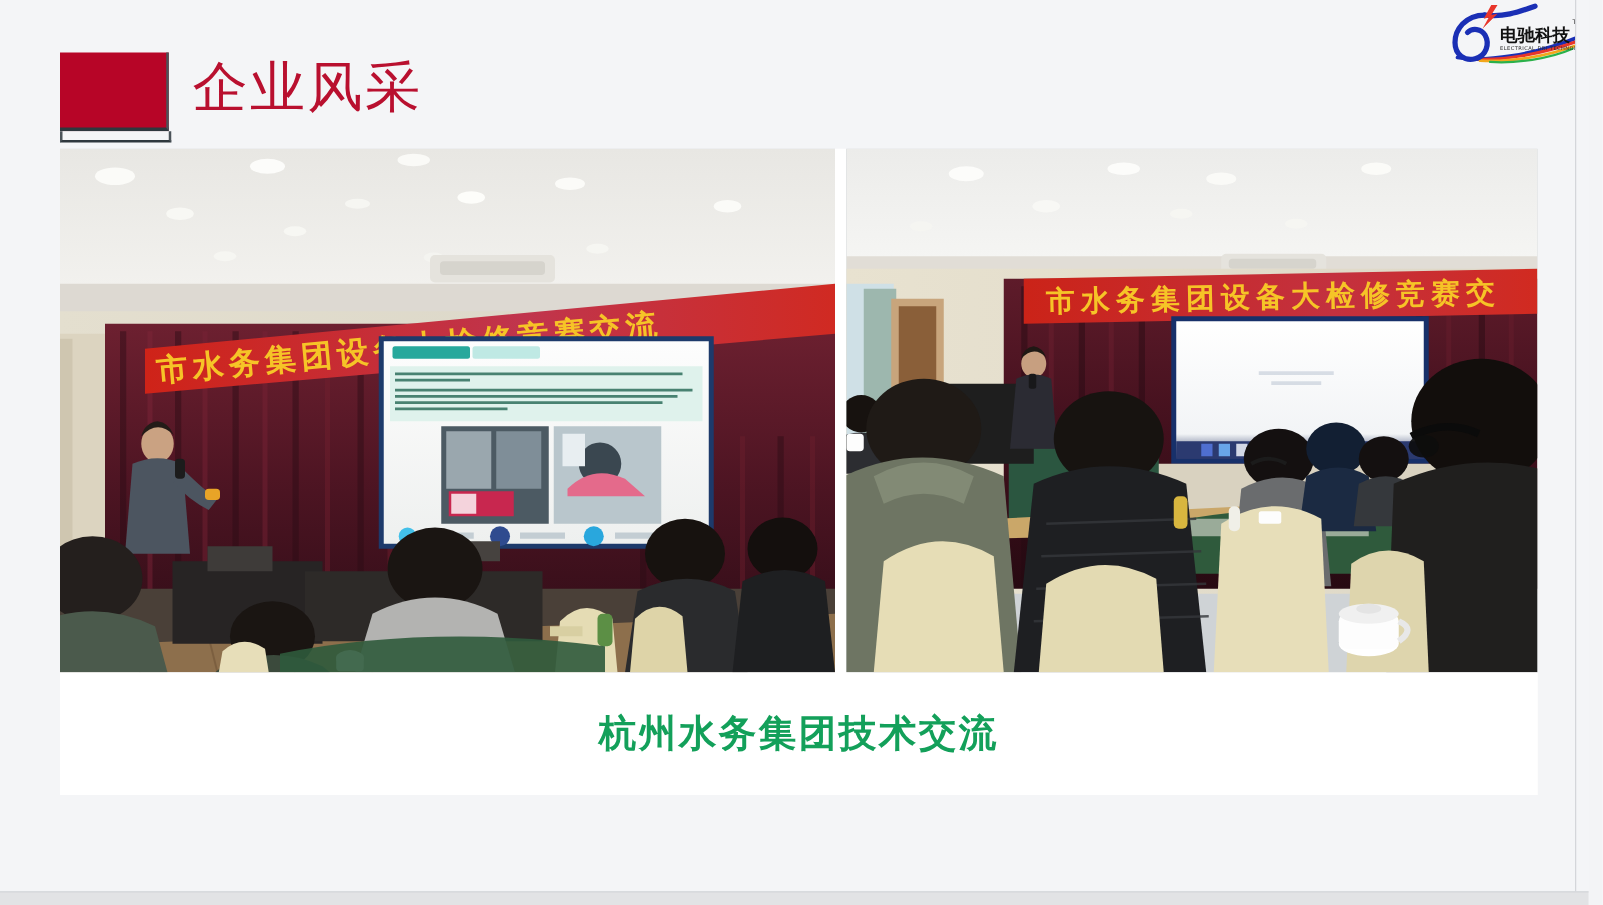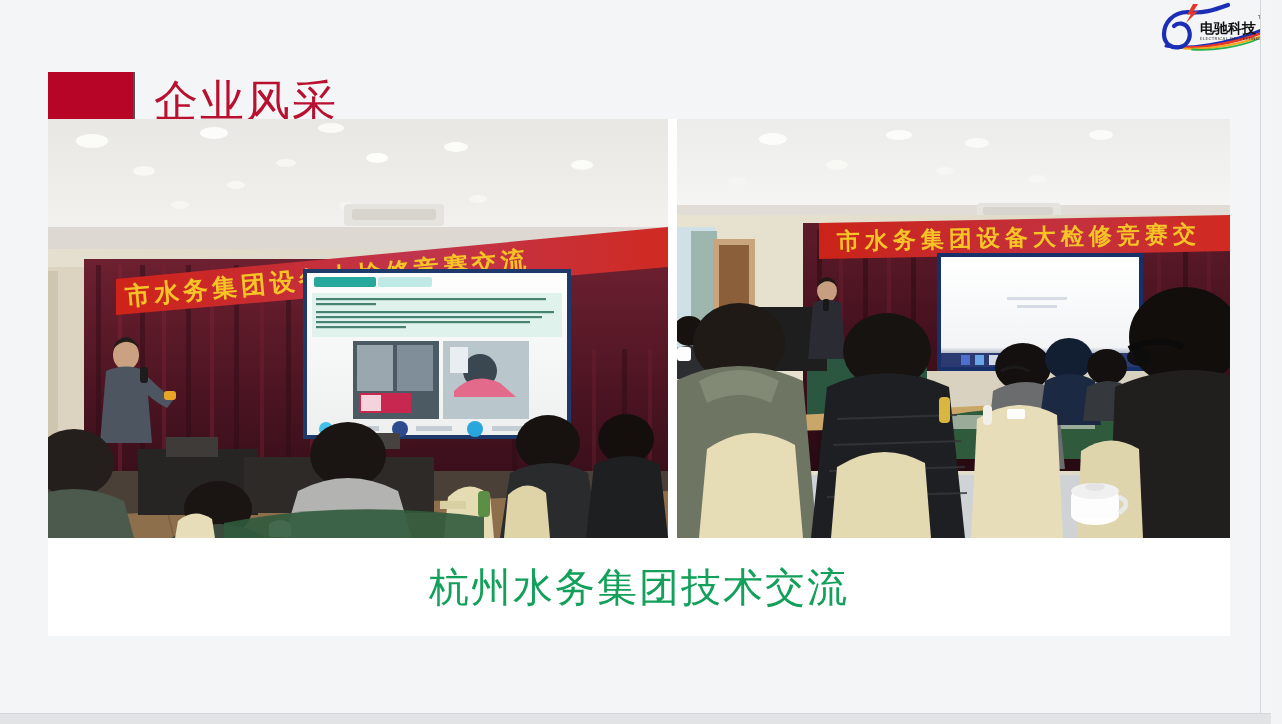--- a/index.html
+++ b/index.html
@@ -58,21 +58,20 @@
   }
   #brand-logo svg { display: block; }
 
   
   #header {
     position: absolute;
     left: 48px;
     top: 42px;
     width: 1182px;
     height: 64px;
-    margin-top: 30px;
   }
   #header-badge {
     position: absolute;
     left: 0; top: 0;
     width: 87px;
     height: 63px;
     background: #b70527;
     border-bottom: 3px solid #2f383e;
     border-right: 2px solid #4b5359;
     box-sizing: border-box;
@@ -139,24 +138,25 @@
     top: 419px;
     width: 1182px;
     height: 98px;
     display: flex;
     align-items: center;
     justify-content: center;
     background: #ffffff;
   }
   #gallery-caption-text {
     font-family: "DejaVu Serif", "Liberation Serif", serif;
-    font-size: 40px;
+    font-size: 30px;
     color: #13a05a;
     letter-spacing: 2px;
     white-space: nowrap;
+    font-weight: bold;
   }
 </style>
 </head>
 <body>
 
 <div id="page">
 
   <div id="brand-logo">
     <svg viewBox="0 0 112 50" xmlns="http://www.w3.org/2000/svg">
 

